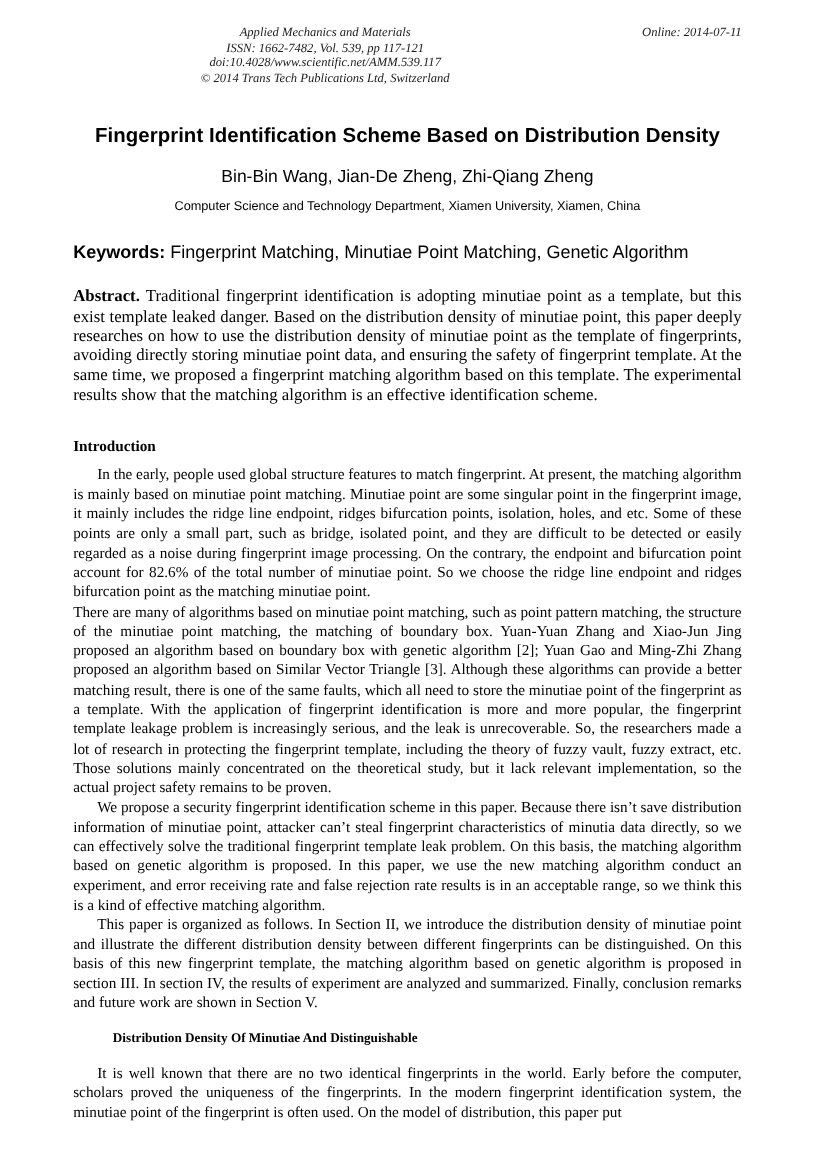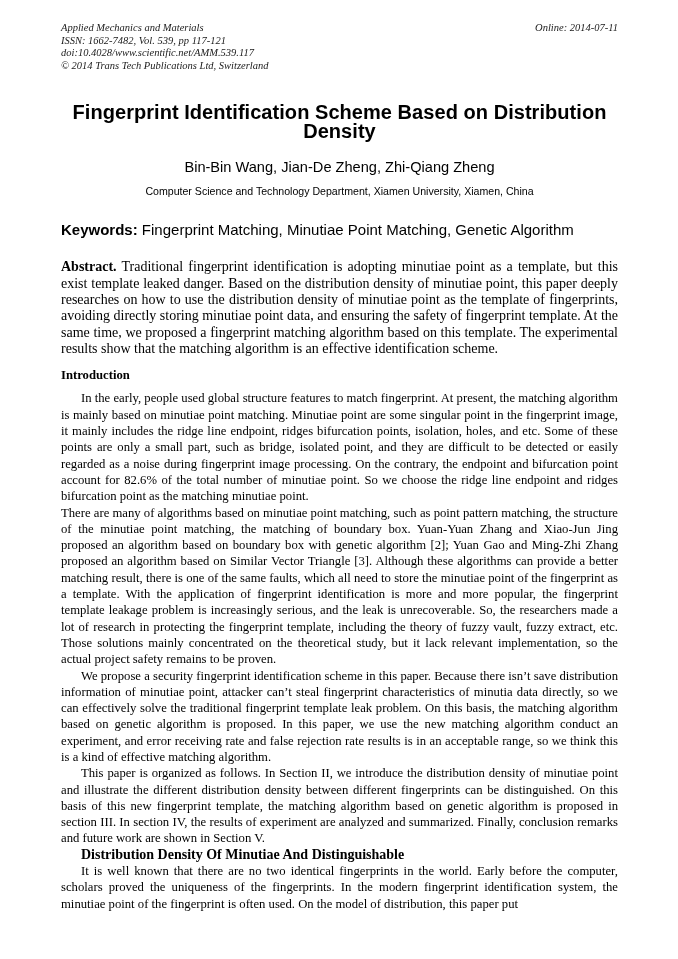--- a/index.html
+++ b/index.html
@@ -27,20 +27,21 @@
   .journal-header {
     position: relative;
     font-family: "Liberation Serif", "DejaVu Serif", serif;
     font-style: italic;
     font-size: 10.5px;
     line-height: 12.6px;
     color: #1a1a1a;
   }
   .journal-header .left-lines {
     width: 420px;
+    text-align: center;
   }
   .journal-header .jh-line {
     white-space: nowrap;
   }
   .journal-header .online-date {
     position: absolute;
     right: 0;
     top: 0;
     font-style: italic;
     font-size: 10.5px;
@@ -48,21 +49,21 @@
   }
 
   
   .title-block {
     margin-top: 31px;
     text-align: center;
   }
   .paper-title {
     font-family: "Liberation Sans", "DejaVu Sans", sans-serif;
     font-weight: bold;
-    font-size: 20px;
+    font-size: 17px;
     line-height: 19px;
     letter-spacing: 0.05px;
     margin: 0;
   }
   .authors {
     font-family: "Liberation Sans", "DejaVu Sans", sans-serif;
     font-size: 14.6px;
     line-height: 18px;
     margin-top: 17px;
   }
@@ -96,31 +97,31 @@
   }
   .abstract .ab-label {
     font-weight: bold;
   }
 
   
   .section-heading {
     font-weight: bold;
     font-size: 12.7px;
     line-height: 16.3px;
-    margin-top: 10px;
+    margin-top: 26px;
     margin-bottom: 7px;
     text-align: left;
   }
   .sub-heading {
     font-weight: bold;
-    font-size: 14px;
+    font-size: 11px;
     line-height: 16.3px;
     text-indent: 20px;
     text-align: left;
-    margin: 0;
+    margin: 13px;
   }
   p.body-par {
     margin: 0;
     font-size: 12.7px;
     line-height: 16.3px;
     text-align: justify;
     text-justify: inter-word;
     hyphens: none;
   }
   p.indent {

